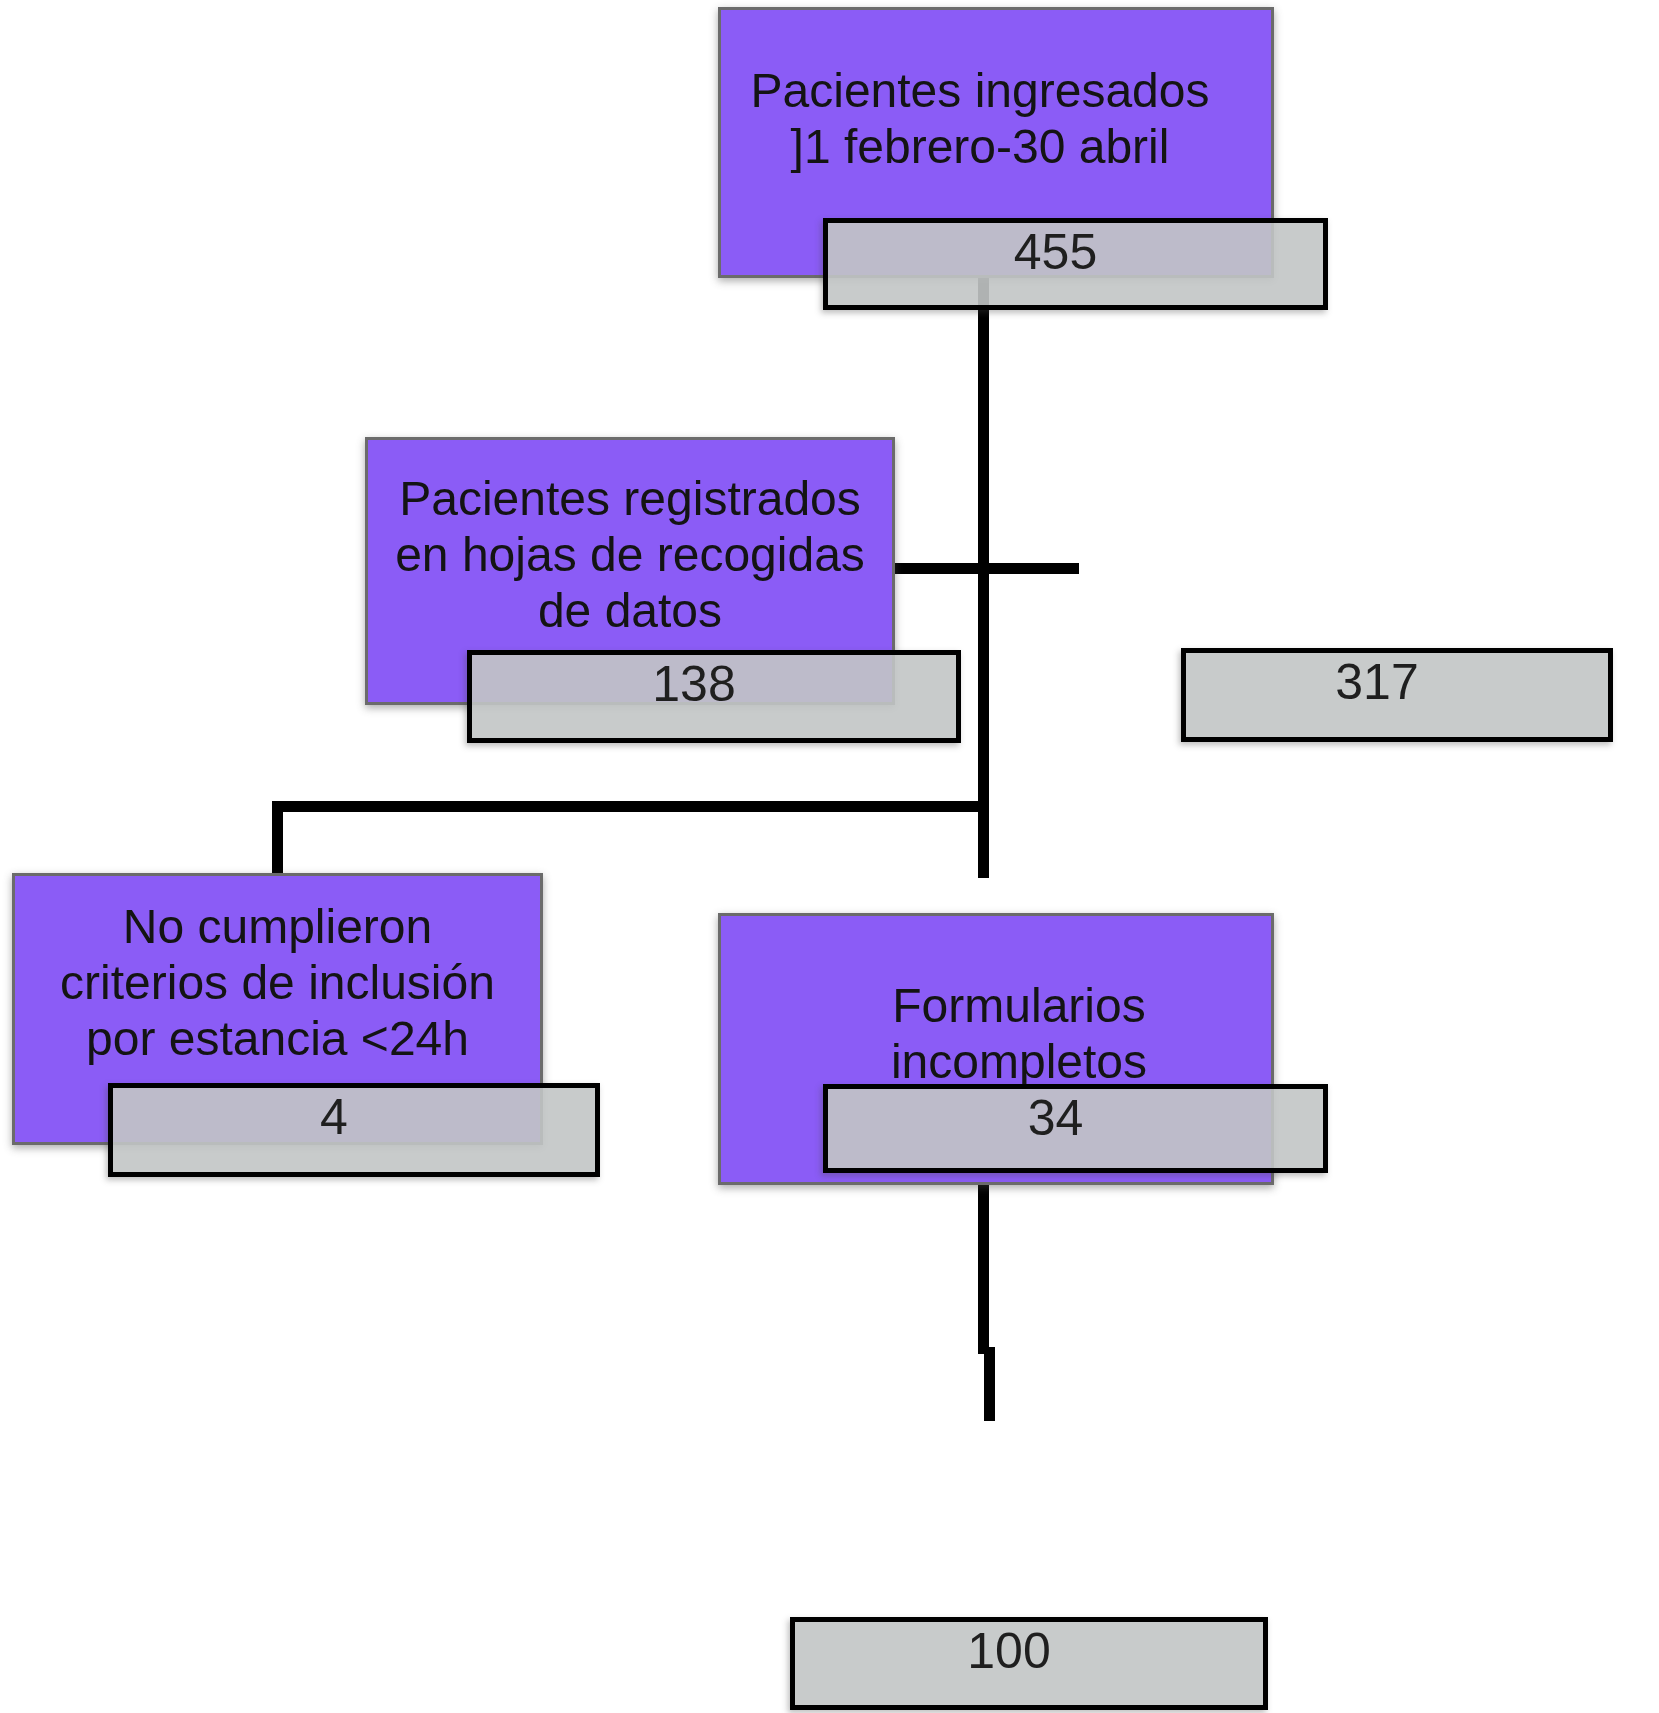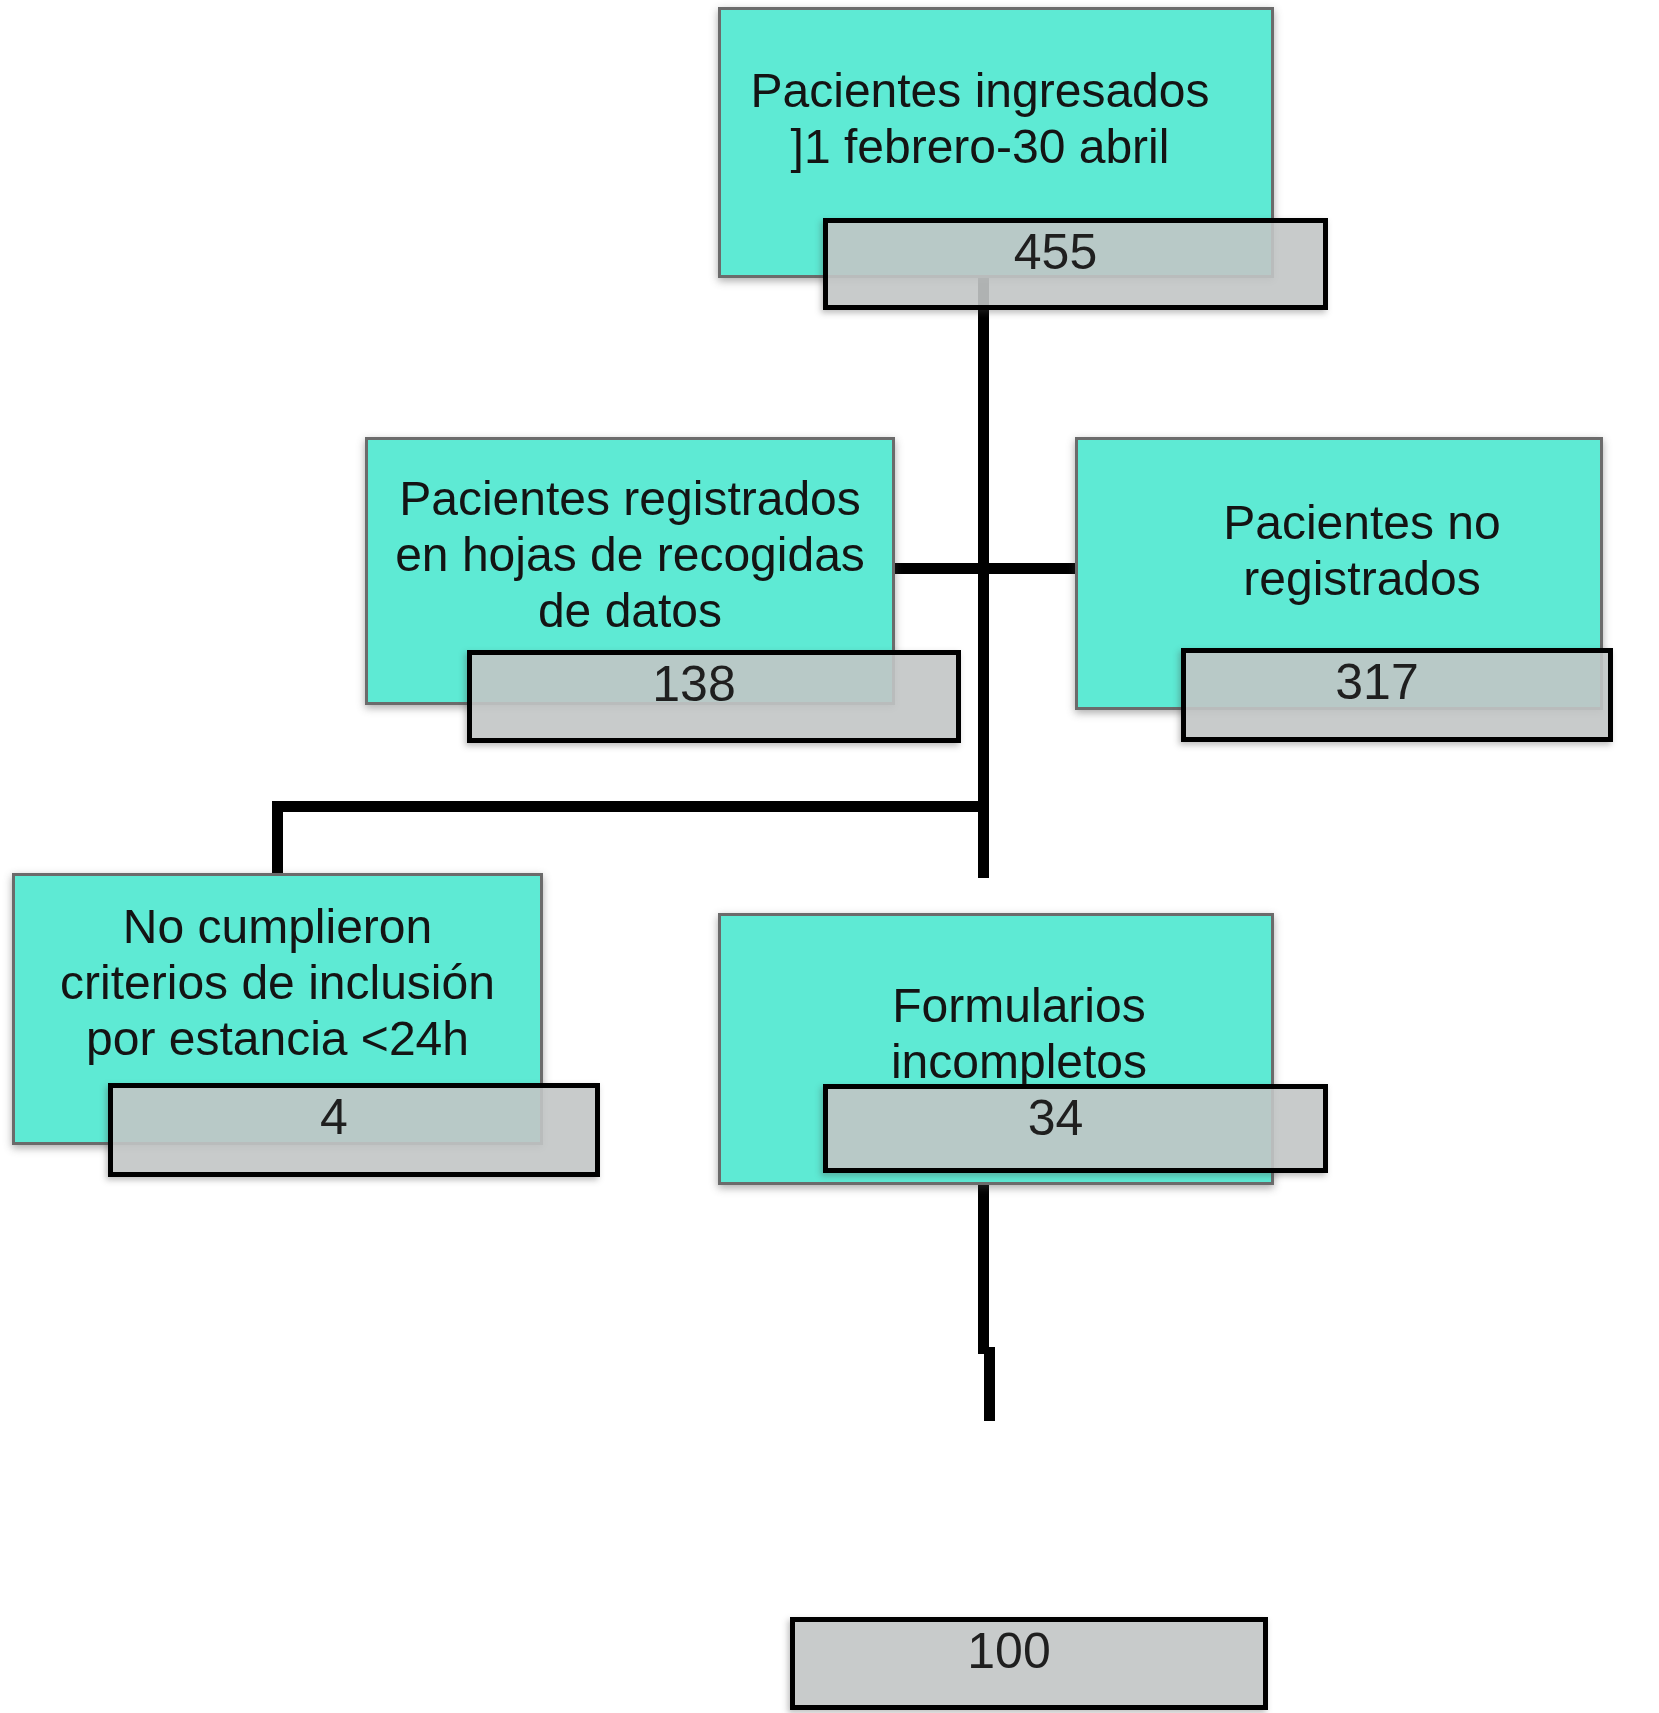--- a/index.html
+++ b/index.html
@@ -6,21 +6,21 @@
   .canvas{
     position:relative;
     width:1659px;height:1713px;
     background:#ffffff;
     font-family:"Liberation Sans","DejaVu Sans",sans-serif;
     overflow:hidden;
   }
   .line{position:absolute;background:#000;z-index:1;}
   .box{
     position:absolute;z-index:2;
-    background:#5eead4;
+    background:#8b5cf6;
     border:3px solid #6b6b6b;
     box-sizing:border-box;
     box-shadow:0 3px 8px rgba(70,70,70,0.45);
     display:flex;flex-direction:column;align-items:center;
     text-align:center;
     font-size:48px;line-height:56px;color:#141414;
     white-space:pre-line;
   }
   .bar{
     position:absolute;z-index:3;
@@ -76,24 +76,20 @@
 
   <div class="box b2">
     <div>Pacientes registrados
 en hojas de recogidas
 de datos</div>
   </div>
   <div class="bar r2">
     <span>138</span>
   </div>
 
-  <div class="box b3">
-    <div>Pacientes no
-registrados</div>
-  </div>
   <div class="bar r3">
     <span>317</span>
   </div>
 
   <div class="box b4">
     <div>No cumplieron
 criterios de inclusión
 por estancia &lt;24h</div>
   </div>
   <div class="bar r4">

